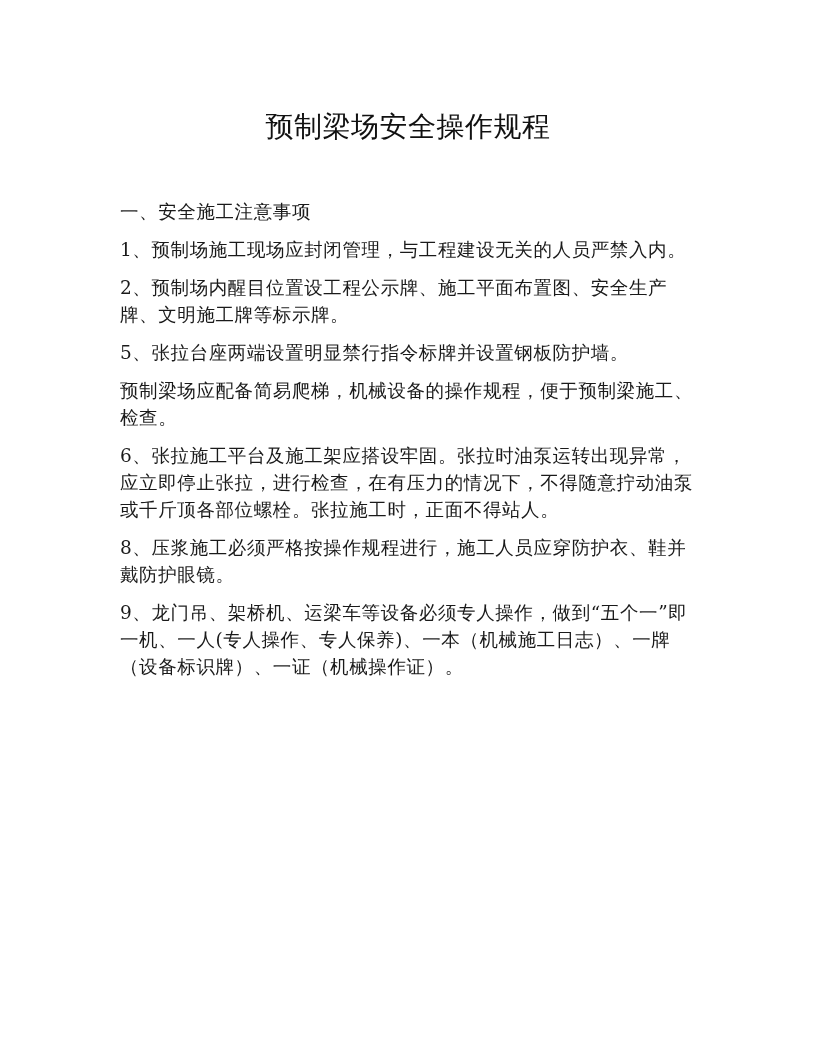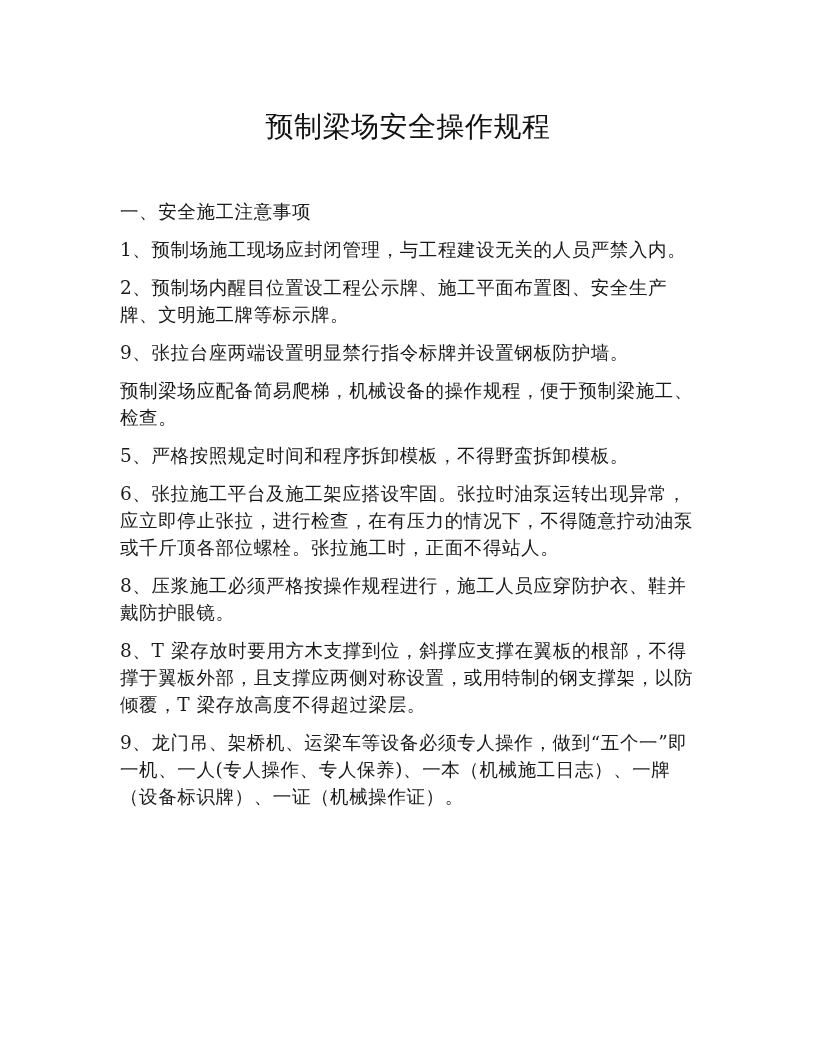--- a/index.html
+++ b/index.html
@@ -51,21 +51,19 @@
 </head>
 <body>
 
 <div class="page">
   <div class="title">预制梁场安全操作规程</div>
 
   <div class="body">
     <p class="para heading">一、安全施工注意事项</p>
     <p class="para">1、预制场施工现场应封闭管理，与工程建设无关的人员严禁入内。</p>
     <p class="para">2、预制场内醒目位置设工程公示牌、施工平面布置图、安全生产牌、文明施工牌等标示牌。</p>
-    <p class="para">9、张拉台座两端设置明显禁行指令标牌并设置钢板防护墙。</p>
+    <p class="para">5、张拉台座两端设置明显禁行指令标牌并设置钢板防护墙。</p>
     <p class="para">预制梁场应配备简易爬梯，机械设备的操作规程，便于预制梁施工、检查。</p>
-    <p class="para">5、严格按照规定时间和程序拆卸模板，不得野蛮拆卸模板。</p>
     <p class="para">6、张拉施工平台及施工架应搭设牢固。张拉时油泵运转出现异常，应立即停止张拉，进行检查，在有压力的情况下，不得随意拧动油泵或千斤顶各部位螺栓。张拉施工时，正面不得站人。</p>
     <p class="para">8、压浆施工必须严格按操作规程进行，施工人员应穿防护衣、鞋并戴防护眼镜。</p>
-    <p class="para">8、T 梁存放时要用方木支撑到位，斜撑应支撑在翼板的根部，不得撑于翼板外部，且支撑应两侧对称设置，或用特制的钢支撑架，以防倾覆，T 梁存放高度不得超过梁层。</p>
     <p class="para">9、龙门吊、架桥机、运梁车等设备必须专人操作，做到“五个一”即一机、一人(专人操作、专人保养)、一本（机械施工日志）、一牌（设备标识牌）、一证（机械操作证）。</p>
   </div>
 </div>
 
 </body></html>

